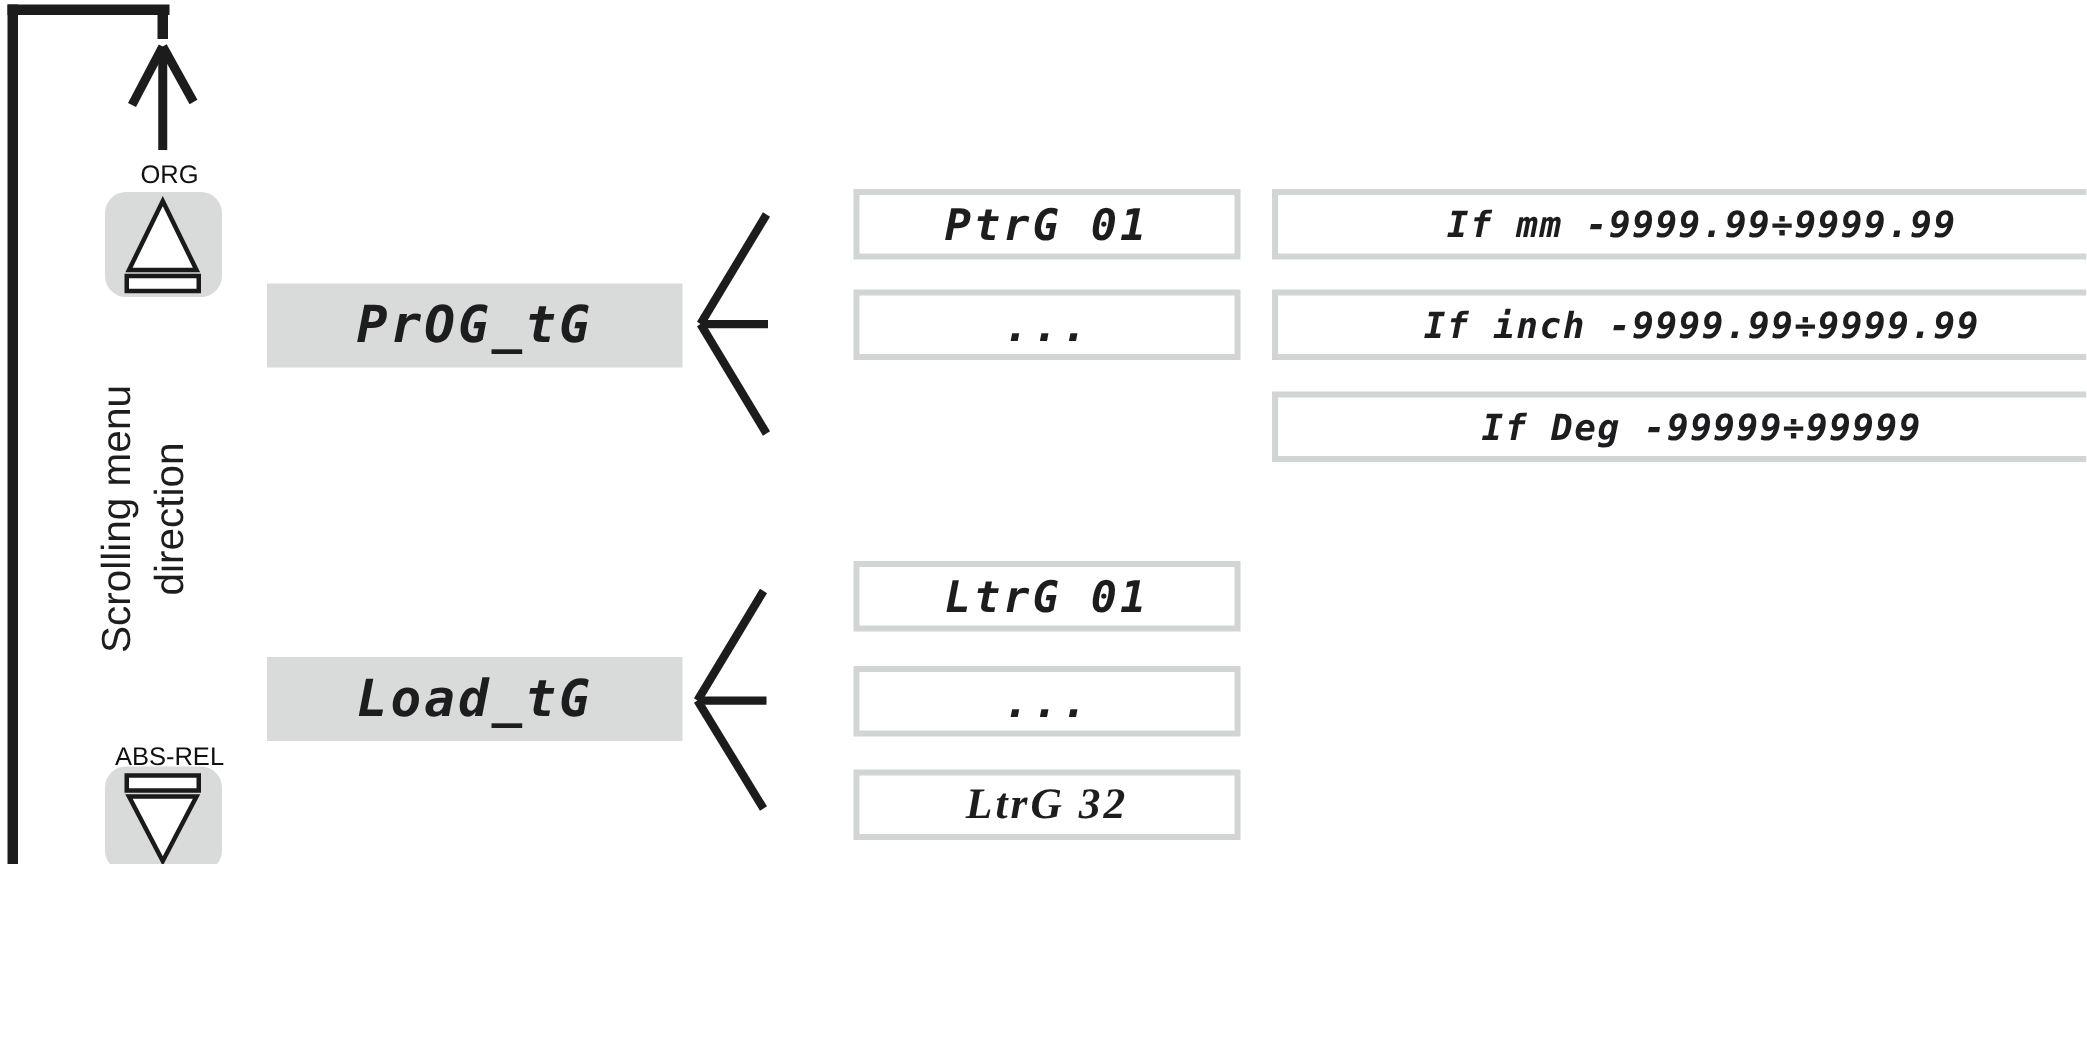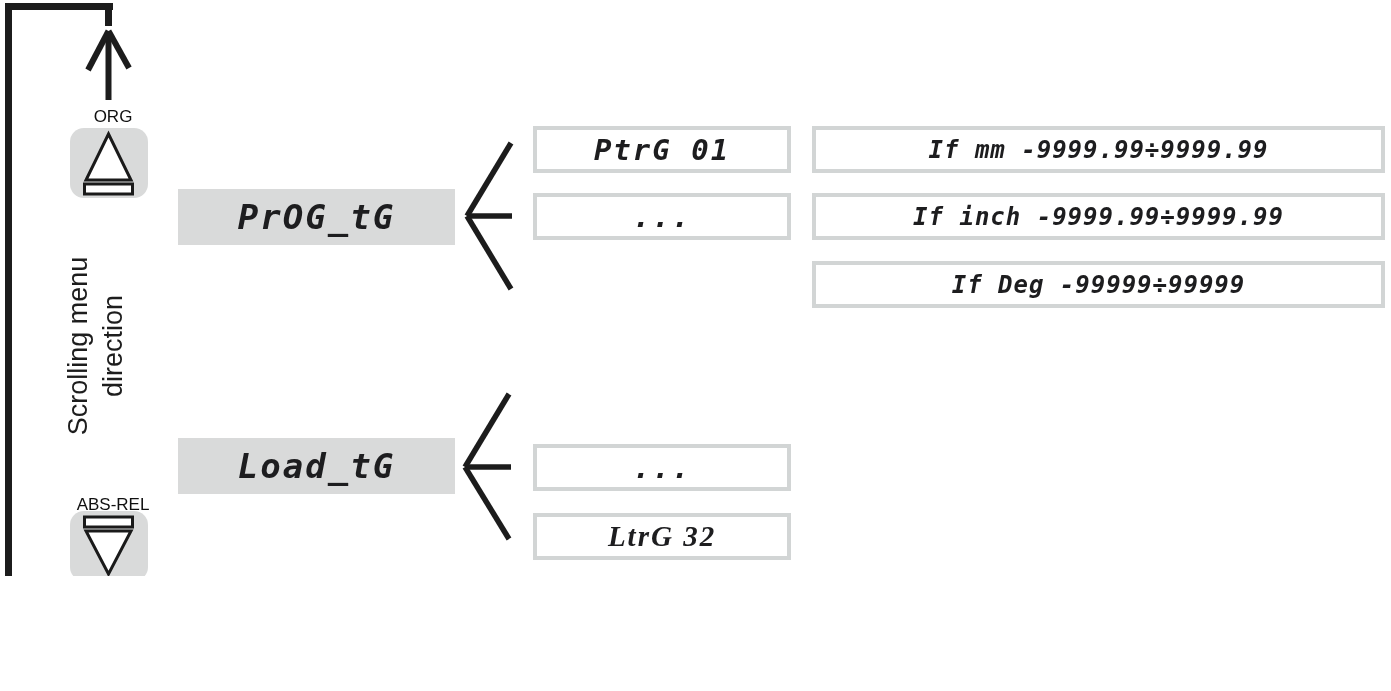--- a/index.html
+++ b/index.html
@@ -38,20 +38,21 @@
 
   
   .disp-box {
     position: absolute;
     box-sizing: border-box;
     background: #ffffff;
     border: 4px solid #d2d5d5;
     display: flex;
     align-items: center;
     justify-content: center;
+    margin-left: 36px;
   }
   .item-box  { left: 533px; width: 258px; height: 47px; font-size: 29px; }
   .range-box { left: 812px; width: 573px; height: 47px; font-size: 24px; letter-spacing: 1px; text-align: center; }
 
   
   .key {
     position: absolute;
     left: 70px;
     width: 78px;
     height: 70px;
@@ -145,16 +146,17 @@
 
   <div class="disp-box item-box lcd" style="top:126px;">PtrG 01</div>
   <div class="disp-box item-box lcd" style="top:193px;">...</div>
 
   <div class="disp-box range-box lcd" style="top:126px;">If mm -9999.99÷9999.99</div>
   <div class="disp-box range-box lcd" style="top:193px;">If inch -9999.99÷9999.99</div>
   <div class="disp-box range-box lcd" style="top:261px;">If Deg -99999÷99999</div>
 
   <div class="menu-box lcd" style="top:438px;">Load_tG</div>
 
+  <div class="disp-box item-box lcd" style="top:374px;">LtrG 01</div>
   <div class="disp-box item-box lcd" style="top:444px;">...</div>
   <div class="disp-box item-box lcd" style="top:513px;font-family:Liberation Serif, serif;">LtrG 32</div>
 
 </div>
 
 </body></html>

